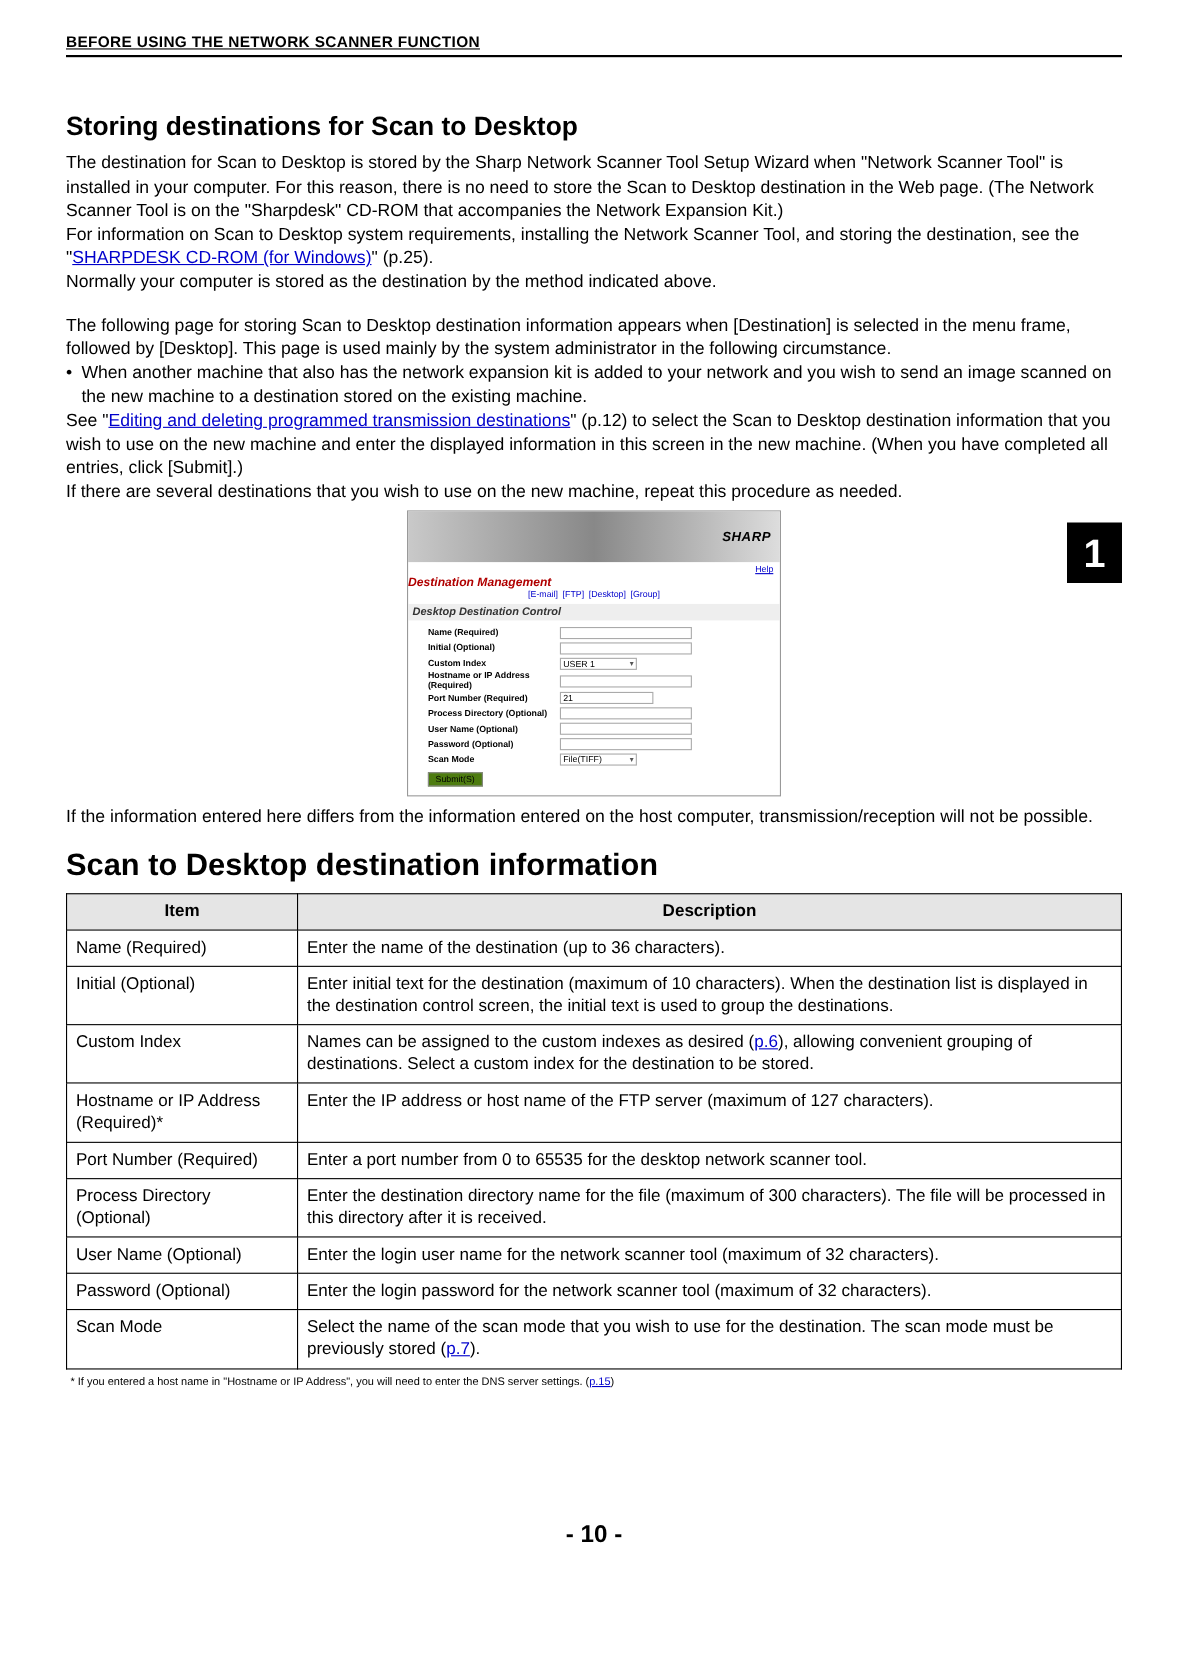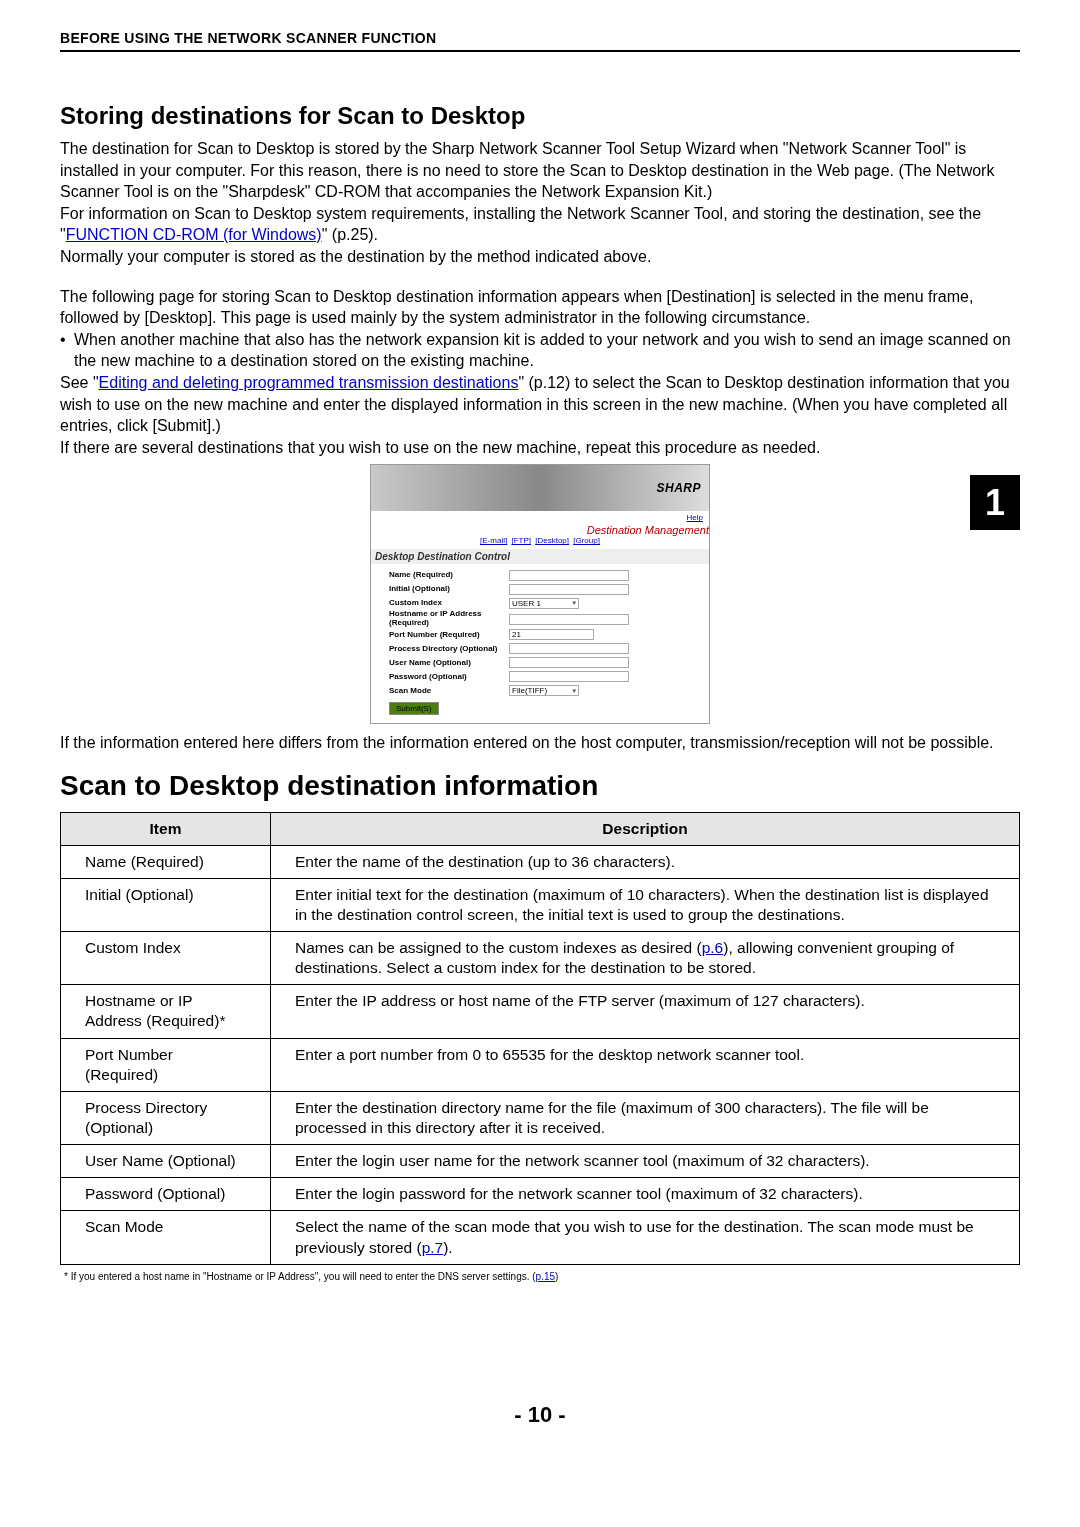--- a/index.html
+++ b/index.html
@@ -1,64 +1,64 @@
 <!DOCTYPE html>
 <html><head>
 <meta charset="utf-8">
 <style>
   * { margin: 0; padding: 0; box-sizing: border-box; }
   body { font-family: Arial, Helvetica, sans-serif; background: #fff; color: #000; width: 1080px; margin: 0 auto; padding: 30px 60px 40px 60px; }
-  .header-line { font-weight: bold; font-size: 14px; letter-spacing: 0.3px; border-bottom: 2px solid #000; padding-bottom: 4px; margin-bottom: 50px; }
+  .header-line { font-weight: bold; font-size: 14px; letter-spacing: 0.3px; border-bottom: 2px solid #000; padding-bottom: 4px; margin-bottom: 50px; text-decoration: underline; }
   .h1-title { font-size: 24px; font-weight: bold; margin-bottom: 8px; }
   .body-text { font-size: 16px; line-height: 1.35; margin-bottom: 0; }
   .para { margin-bottom: 18px; }
   .link-blue { color: #0000cc; text-decoration: underline; cursor: pointer; }
   .bullet-row { display: flex; }
   .bullet-row .dot { width: 14px; flex-shrink: 0; }
   .section-2-title { font-size: 28px; font-weight: bold; margin: 16px 0 10px 0; }
   .chapter-tab { position: absolute; right: 0; top: 445px; width: 50px; height: 55px; background: #000; color: #fff; font-size: 36px; font-weight: bold; display: flex; align-items: center; justify-content: center; }
   .page-wrapper { position: relative; }
   
   .shot { width: 340px; margin: 6px auto 8px auto; border: 1px solid #999; background: #fff; font-size: 8px; }
   .shot-banner { height: 46px; background: linear-gradient(90deg,#c9c9c9,#888,#ddd); display: flex; align-items: center; justify-content: flex-end; padding-right: 8px; font-weight: bold; font-style: italic; font-size: 12px; letter-spacing: 0.5px; }
   .shot-help { text-align: right; padding: 2px 6px 0 0; font-size: 8px; }
   .shot-help span { color: #0000cc; text-decoration: underline; margin-top: 39px; }
-  .shot-title { text-align: right; color: #b00000; font-style: italic; font-weight: normal; font-size: 11px; padding-top: 2px; }
+  .shot-title { text-align: left; color: #b00000; font-style: italic; font-weight: bold; font-size: 11px; padding-top: 2px; }
   .shot-links { text-align: center; font-size: 8px; padding-bottom: 4px; }
-  .shot-links span { color: #0000cc; text-decoration: underline; margin: 4px 1px; }
+  .shot-links span { color: #0000cc; margin: 4px 1px; }
   .shot-sub { background: #eee; font-style: italic; font-weight: bold; color: #333; padding: 2px 4px; font-size: 10px; }
   .shot-form { padding: 4px 8px 8px 18px; }
   .shot-row { display: flex; align-items: center; min-height: 14px; }
   .shot-row label { width: 120px; font-weight: bold; font-size: 8px; line-height: 1.1; }
   .shot-row .field { border: 1px solid #aaa; height: 11px; width: 120px; font-size: 8px; padding: 0 2px; display: flex; align-items: center; background: #fff; }
   .shot-row .field.small { width: 85px; }
   .shot-row .field.drop { width: 70px; }
   .shot-row .field.drop::after { content: "▾"; margin-left: auto; font-size: 7px; color: #555; }
   .submit-btn { display:inline-block; border: 1px solid #888; padding: 1px 6px; font-size: 8px; margin-top: 4px; background: #4d7c0f; }
   
   table.info { width: 100%; border-collapse: collapse; margin-top: 4px; }
-  table.info th, table.info td { border: 1px solid #000; padding: 6px 24px; font-size: 15.5px; text-align: left; vertical-align: top; line-height: 1.3; }
+  table.info th, table.info td { border: 1px solid #000; padding: 6px 8px; font-size: 15.5px; text-align: left; vertical-align: top; line-height: 1.3; }
   table.info th { background: #e5e5e5; font-weight: bold; text-align: center; }
   table.info th.item-h { width: 210px; }
   .footnote { font-size: 10px; margin-top: 6px; padding-left: 4px; }
   .page-number { text-align: center; font-size: 22px; font-weight: bold; margin-top: 120px; }
 </style>
 </head>
 <body>
 
 <div class="page-wrapper">
   <div class="header-line">BEFORE USING THE NETWORK SCANNER FUNCTION</div>
 
   <div class="chapter-tab">1</div>
 
   <div class="h1-title">Storing destinations for Scan to Desktop</div>
 
   <div class="body-text">The destination for Scan to Desktop is stored by the Sharp Network Scanner Tool Setup Wizard when "Network Scanner Tool" is installed in your computer. For this reason, there is no need to store the Scan to Desktop destination in the Web page. (The Network Scanner Tool is on the "Sharpdesk" CD-ROM that accompanies the Network Expansion Kit.)</div>
   <div class="body-text">
-    <span>For information on Scan to Desktop system requirements, installing the Network Scanner Tool, and storing the destination, see the "</span><span class="link-blue">FUNCTION CD-ROM (for Windows)</span><span>" (p.25).</span>
+    <span>For information on Scan to Desktop system requirements, installing the Network Scanner Tool, and storing the destination, see the "</span><span class="link-blue">SHARPDESK CD-ROM (for Windows)</span><span>" (p.25).</span>
   </div>
   <div class="body-text para">Normally your computer is stored as the destination by the method indicated above.</div>
 
   <div class="body-text">The following page for storing Scan to Desktop destination information appears when [Destination] is selected in the menu frame, followed by [Desktop]. This page is used mainly by the system administrator in the following circumstance.</div>
   <div class="body-text bullet-row">
     <div class="dot">•</div>
     <div>When another machine that also has the network expansion kit is added to your network and you wish to send an image scanned on the new machine to a destination stored on the existing machine.</div>
   </div>
   <div class="body-text">
     <span>See  "</span><span class="link-blue">Editing and deleting programmed transmission destinations</span><span>" (p.12) to select the Scan to Desktop destination information that you wish to use on the new machine and enter the displayed information in this screen in the new machine. (When you have completed all entries, click [Submit].)</span>

